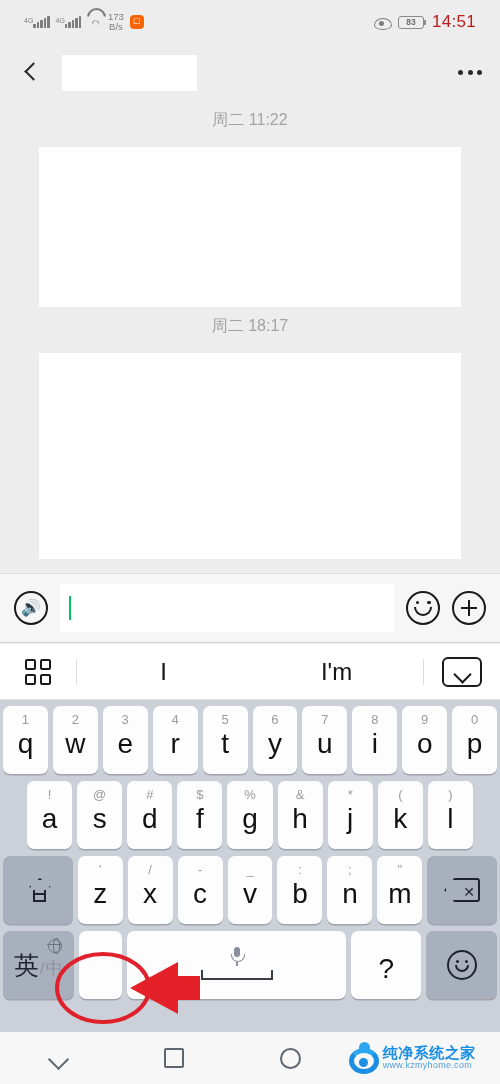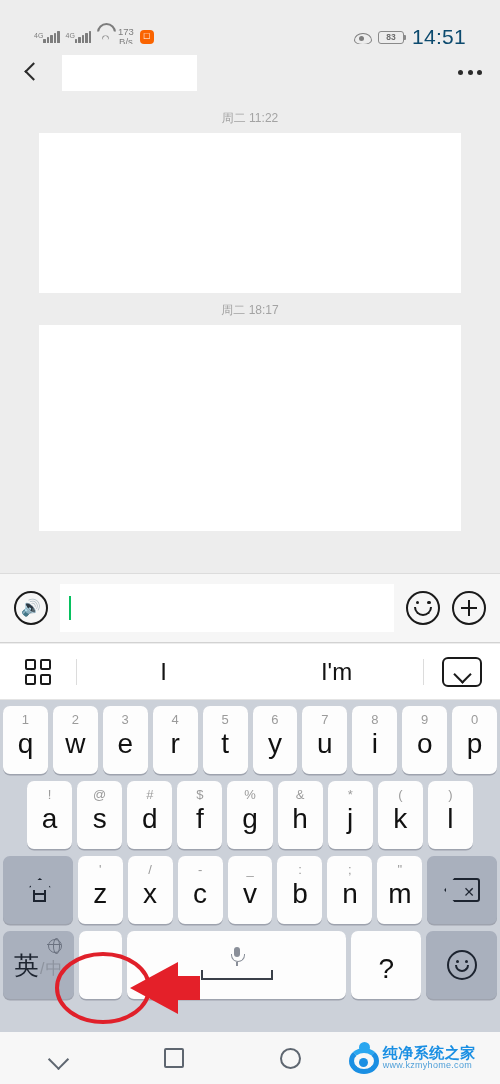--- a/index.html
+++ b/index.html
@@ -6,24 +6,24 @@
   html, body {
     width: 500px; height: 1084px;
     font-family: "Liberation Sans", "DejaVu Sans", sans-serif;
     background: #ededed;
     overflow: hidden;
   }
   #app { position: relative; width: 500px; height: 1084px; background: #ededed; }
 
   
   .statusbar {
-    position: absolute; left: 0; top: 15px; width: 500px; height: 44px;
+    position: absolute; left: 0; top: 0; width: 500px; height: 44px;
     background: #ededed;
     display: flex; align-items: center; justify-content: space-between;
-    padding: 0 34px;
+    padding: 0 24px;
   }
   .sb-left { display: flex; align-items: center; gap: 6px; }
   .sb-right { display: flex; align-items: center; gap: 8px; }
   .sig { display: inline-flex; align-items: flex-end; gap: 1px; position: relative; padding-left: 9px; }
   .sig .gtag { position: absolute; left: 0; top: 1px; font-size: 7px; color: #7d7d7d; line-height: 1; }
   .sig i { display: block; width: 2.5px; background: #7d7d7d; border-radius: .5px; }
   .sig i:nth-child(2) { height: 4px; }
   .sig i:nth-child(3) { height: 6px; }
   .sig i:nth-child(4) { height: 8px; }
   .sig i:nth-child(5) { height: 10px; }
@@ -56,21 +56,21 @@
   }
   .battery {
     width: 26px; height: 13px; border: 1.4px solid #8a8a8a; border-radius: 3px;
     display: flex; align-items: center; justify-content: center; position: relative; text-align: right;
   }
   .battery span { font-size: 8.5px; color: #6d6d6d; line-height: 1; font-weight: bold; }
   .battery::after {
     content: ""; position: absolute; right: -3.5px; top: 3.5px;
     width: 2px; height: 5px; background: #8a8a8a; border-radius: 0 1px 1px 0;
   }
-  .clock { font-size: 21px; color: #0c4a6e; letter-spacing: .3px; }
+  .clock { font-size: 17px; color: #b91c1c; letter-spacing: .3px; }
 
   
   .titlebar {
     position: absolute; left: 0; top: 44px; width: 500px; height: 57px;
     background: #ededed; display: flex; align-items: center; padding: 0 18px;
   }
   .back-chevron {
     width: 26px; height: 26px; position: relative; flex: 0 0 auto; cursor: pointer;
   }
   .back-chevron::before {
@@ -85,21 +85,21 @@
     margin-left: auto; display: flex; gap: 4.5px; align-items: center; cursor: pointer;
   }
   .more-dots i { width: 5px; height: 5px; border-radius: 50%; background: #2b2b2b; display: block; }
 
   
   .chat {
     position: absolute; left: 0; top: 101px; width: 500px; height: 472px;
     background: #ededed; overflow: hidden;
   }
   .daystamp {
-    text-align: center; font-size: 12px; color: #a3a3a3; padding: 9px 0 6px;
+    text-align: center; font-size: 16px; color: #a3a3a3; padding: 9px 0 16px;
   }
   .bubble-blank { background: #ffffff; margin: 0 auto; }
   .bubble-1 { width: 422px; height: 160px; }
   .bubble-2 { width: 422px; height: 206px; }
 
   
   .inputbar {
     position: absolute; left: 0; top: 573px; width: 500px; height: 70px;
     background: #f6f6f6; border-top: 1px solid #dcdcdc; border-bottom: 1px solid #d2d2d2;
     display: flex; align-items: center; padding: 0 14px; gap: 12px;

